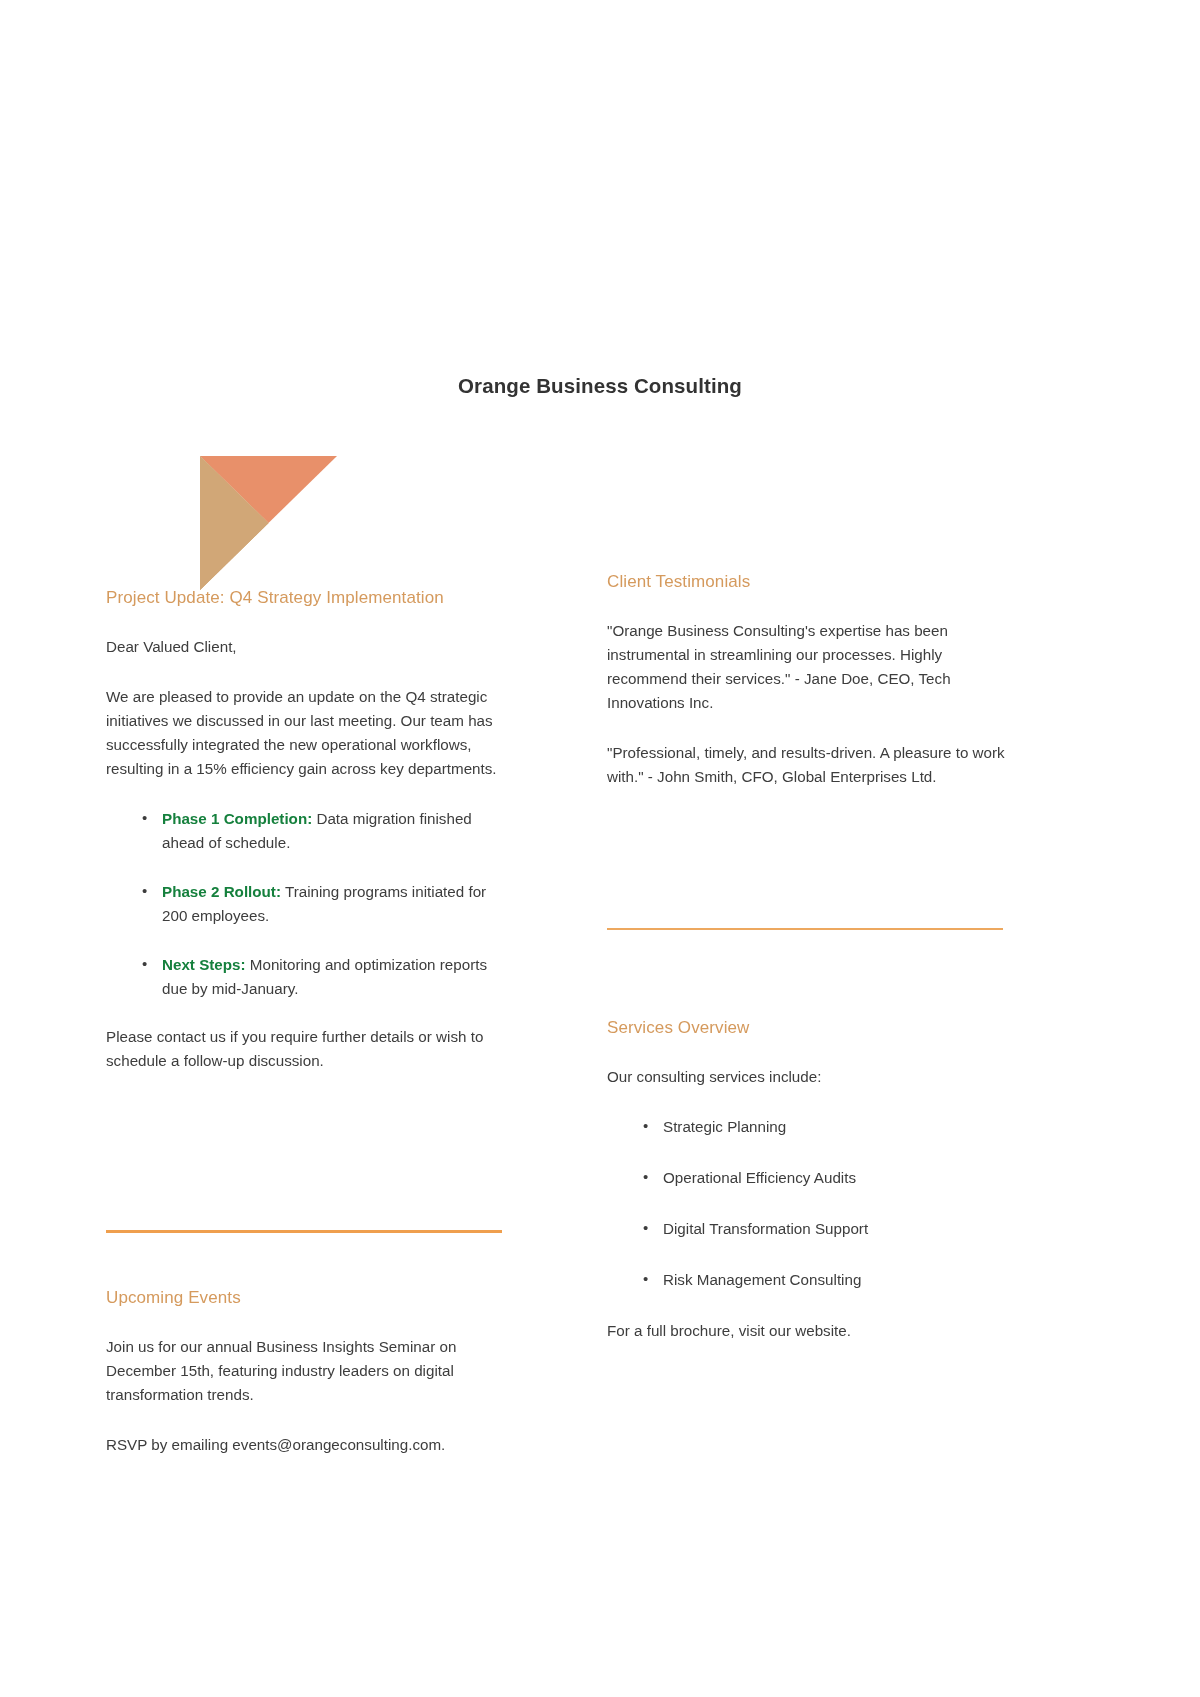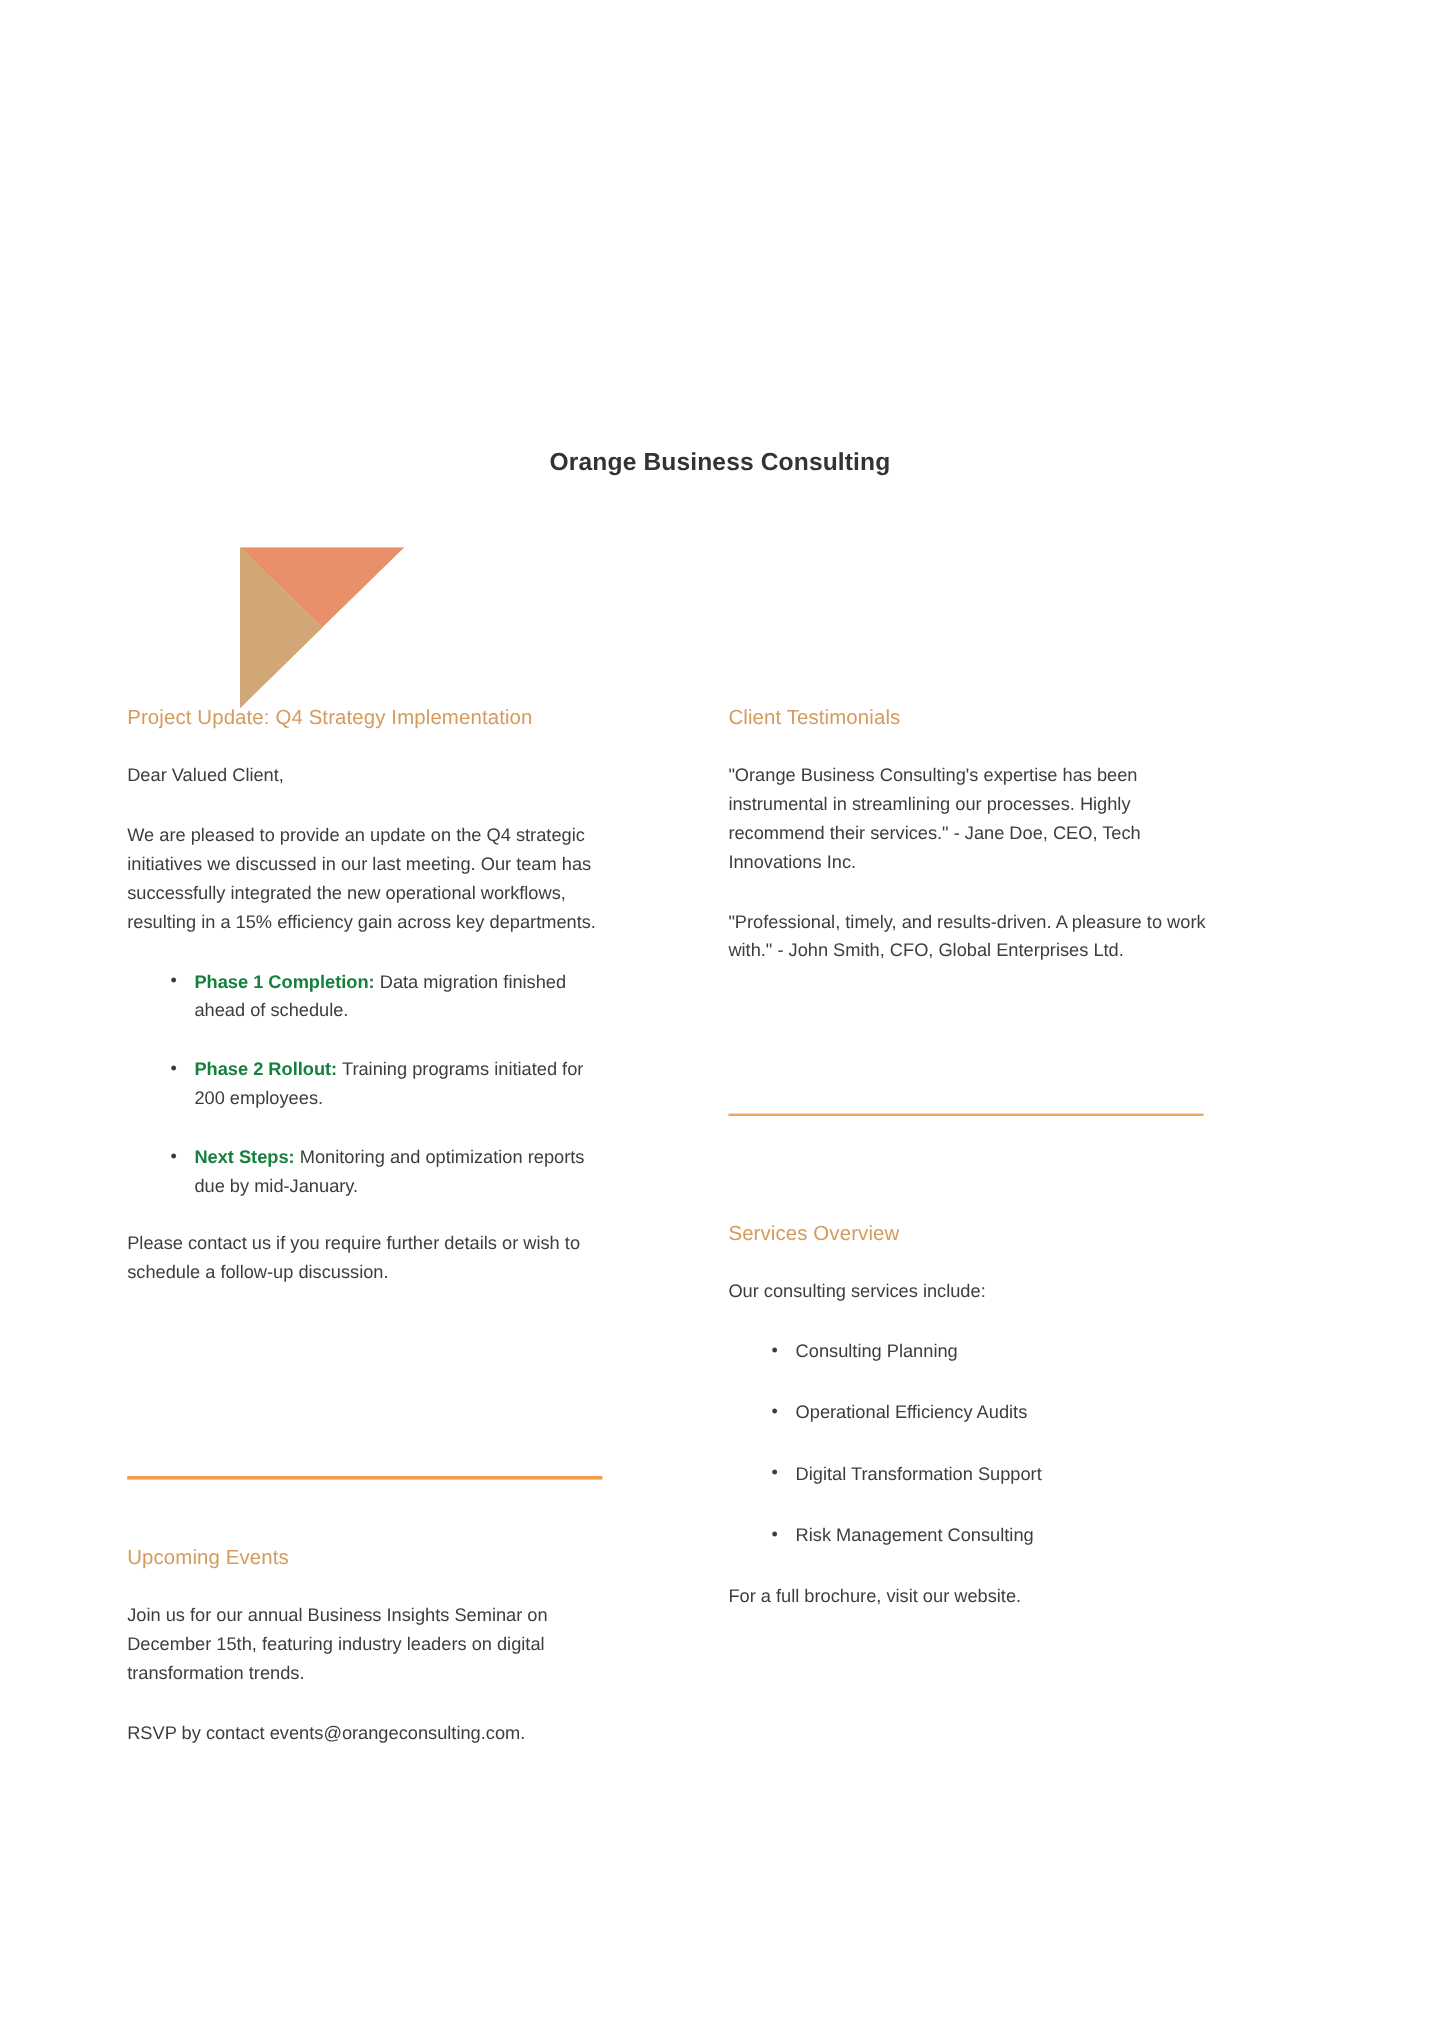--- a/index.html
+++ b/index.html
@@ -54,21 +54,21 @@
   
   .col-left {
     position: absolute;
     left: 106px;
     top: 588px;
     width: 400px;
   }
   .col-right {
     position: absolute;
     left: 607px;
-    top: 588px;
+    top: 572px;
     width: 400px;
   }
 
   .section-heading {
     font-size: 17px;
     font-weight: normal;
     color: #d59a5d;
     margin: 0 0 27px 0;
     letter-spacing: 0.1px;
   }
@@ -207,32 +207,32 @@
   </div>
 
   <hr class="rule thin divider-right">
 
   <div class="block-services">
     <h2 class="section-heading">Services Overview</h2>
 
     <p class="body-text">Our consulting services include:</p>
 
     <ul class="bullets spaced">
-      <li>Consulting Planning</li>
+      <li>Strategic Planning</li>
       <li>Operational Efficiency Audits</li>
       <li>Digital Transformation Support</li>
       <li>Risk Management Consulting</li>
     </ul>
 
     <p class="body-text">For a full brochure, visit our website.</p>
   </div>
 
   <hr class="rule divider-left">
 
   <div class="block-events">
     <h2 class="section-heading">Upcoming Events</h2>
 
     <p class="body-text">Join us for our annual Business Insights Seminar on December 15th, featuring industry leaders on digital transformation trends.</p>
 
-    <p class="body-text">RSVP by contact events@orangeconsulting.com.</p>
+    <p class="body-text">RSVP by emailing events@orangeconsulting.com.</p>
   </div>
 
 </div>
 
 </body></html>

